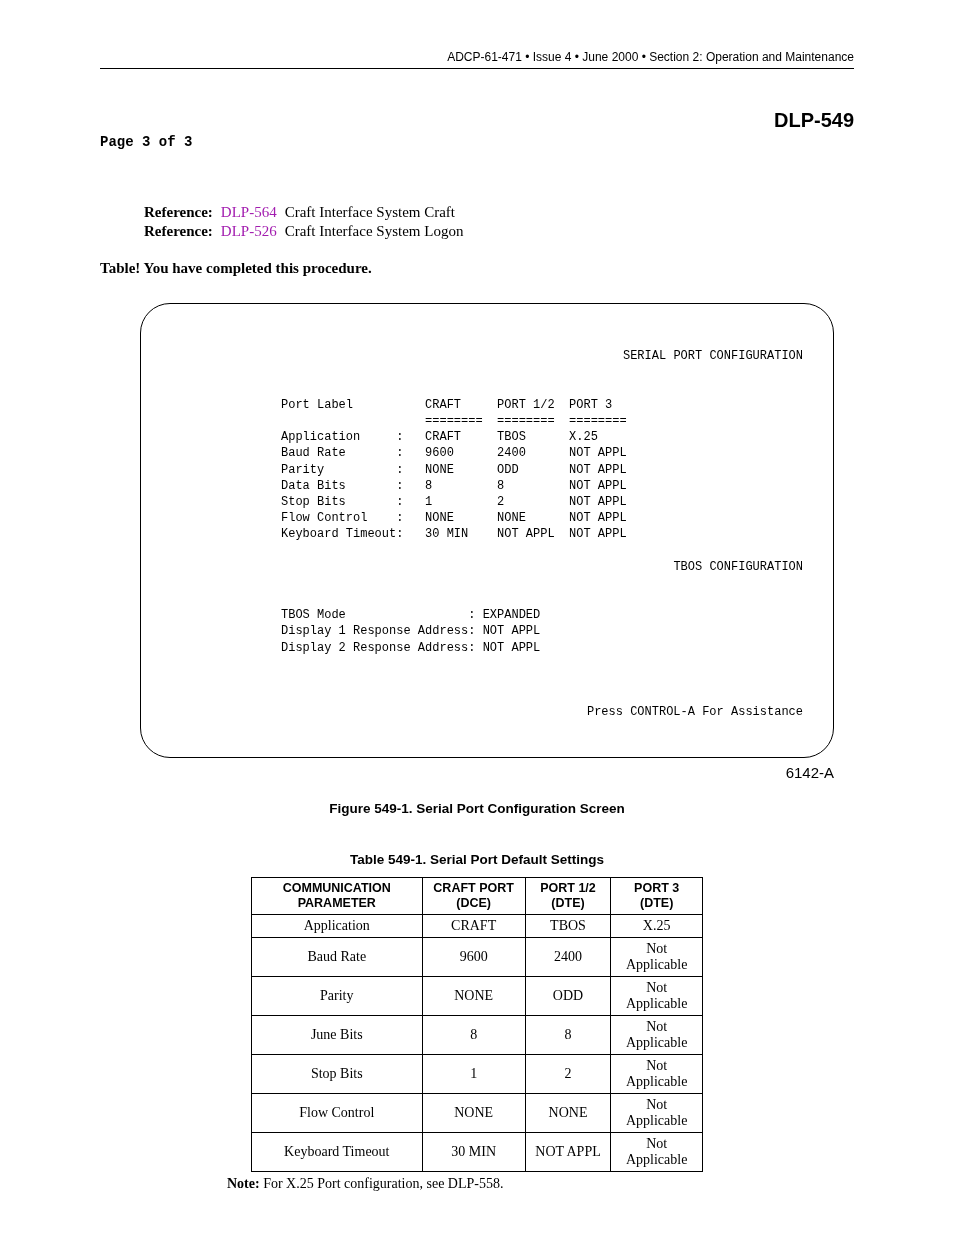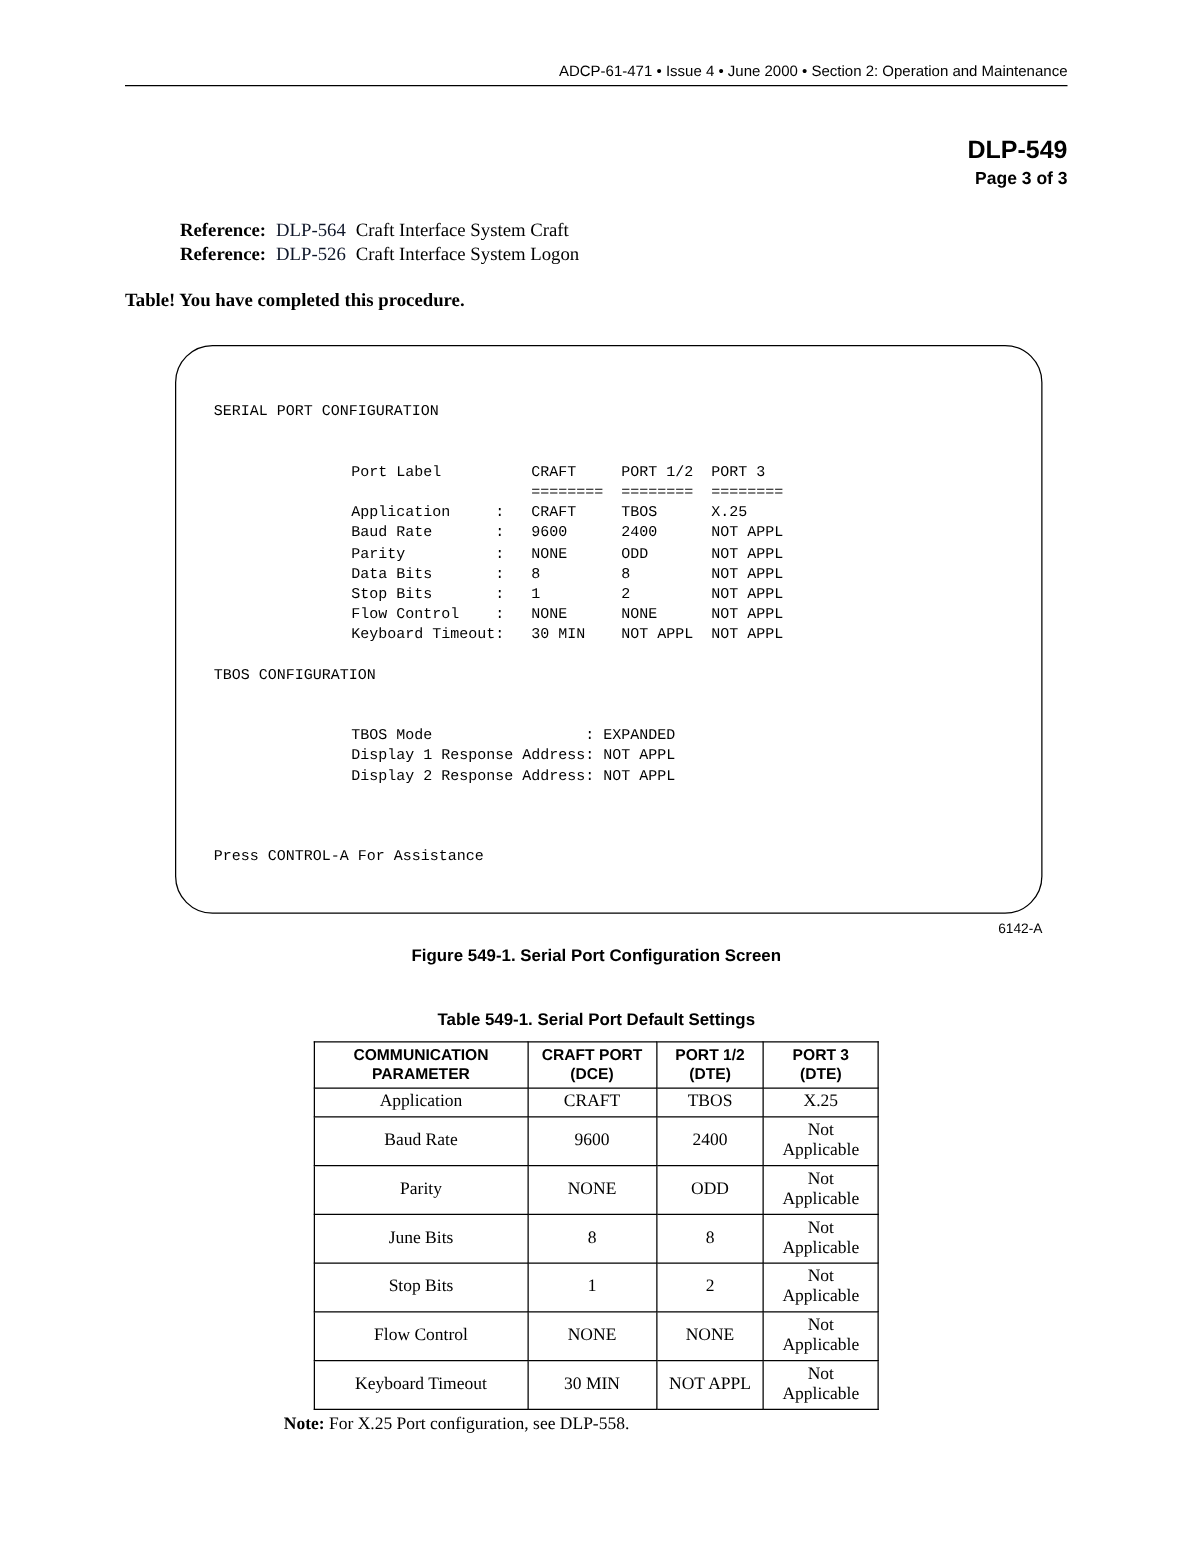--- a/index.html
+++ b/index.html
@@ -26,25 +26,25 @@
     margin: 0 0 30px 0;
   }
   .doc-title {
     font-family: Arial, Helvetica, sans-serif;
     font-weight: bold;
     text-align: right;
     font-size: 20px;
     margin: 40px 0 2px 0;
   }
   .doc-subtitle {
-    font-family: Liberation Sans, sans-serif;
-    font-weight: bold;
-    text-align: right;
+    font-family: Liberation Mono, monospace;
+    font-weight: bold;
+    text-align: left;
     font-size: 14px;
-    margin-bottom: 27px;
+    margin-bottom: 54px;
   }
   .step {
     display: flex;
     margin-bottom: 10px;
   }
   .step-num {
     width: 34px;
     flex-shrink: 0;
     text-align: right;
     padding-right: 10px;
@@ -57,39 +57,39 @@
   .ref-table {
     margin-left: 44px;
     margin-bottom: 18px;
     border-collapse: collapse;
   }
   .ref-table td {
     padding: 0 8px 2px 0;
     vertical-align: top;
   }
   .ref-label { font-weight: bold; }
-  .ref-link { color: #0f172a; }
+  .ref-link { color: #a21caf; }
   .stop-line { font-weight: bold; margin-bottom: 26px; }
 
   .terminal-box {
     margin: 0 20px 6px 40px;
     border: 1.5px solid #000;
     border-radius: 30px;
     padding: 28px 30px 20px 30px;
     font-family: "Courier New", Courier, monospace;
     font-size: 12px;
     white-space: pre;
     line-height: 1.35;
   }
-  .term-center { text-align: left; }
+  .term-center { text-align: right; }
   .fig-id {
     text-align: right;
     font-family: Arial, Helvetica, sans-serif;
-    font-size: 11px;
-    margin: 0 20px 8px 0;
+    font-size: 15px;
+    margin: 0 20px 20px 0;
   }
   .fig-caption {
     text-align: center;
     font-family: Liberation Sans, sans-serif;
     font-weight: bold;
     font-size: 13.5px;
     margin-bottom: 36px;
   }
   .tbl-caption {
     text-align: center;

